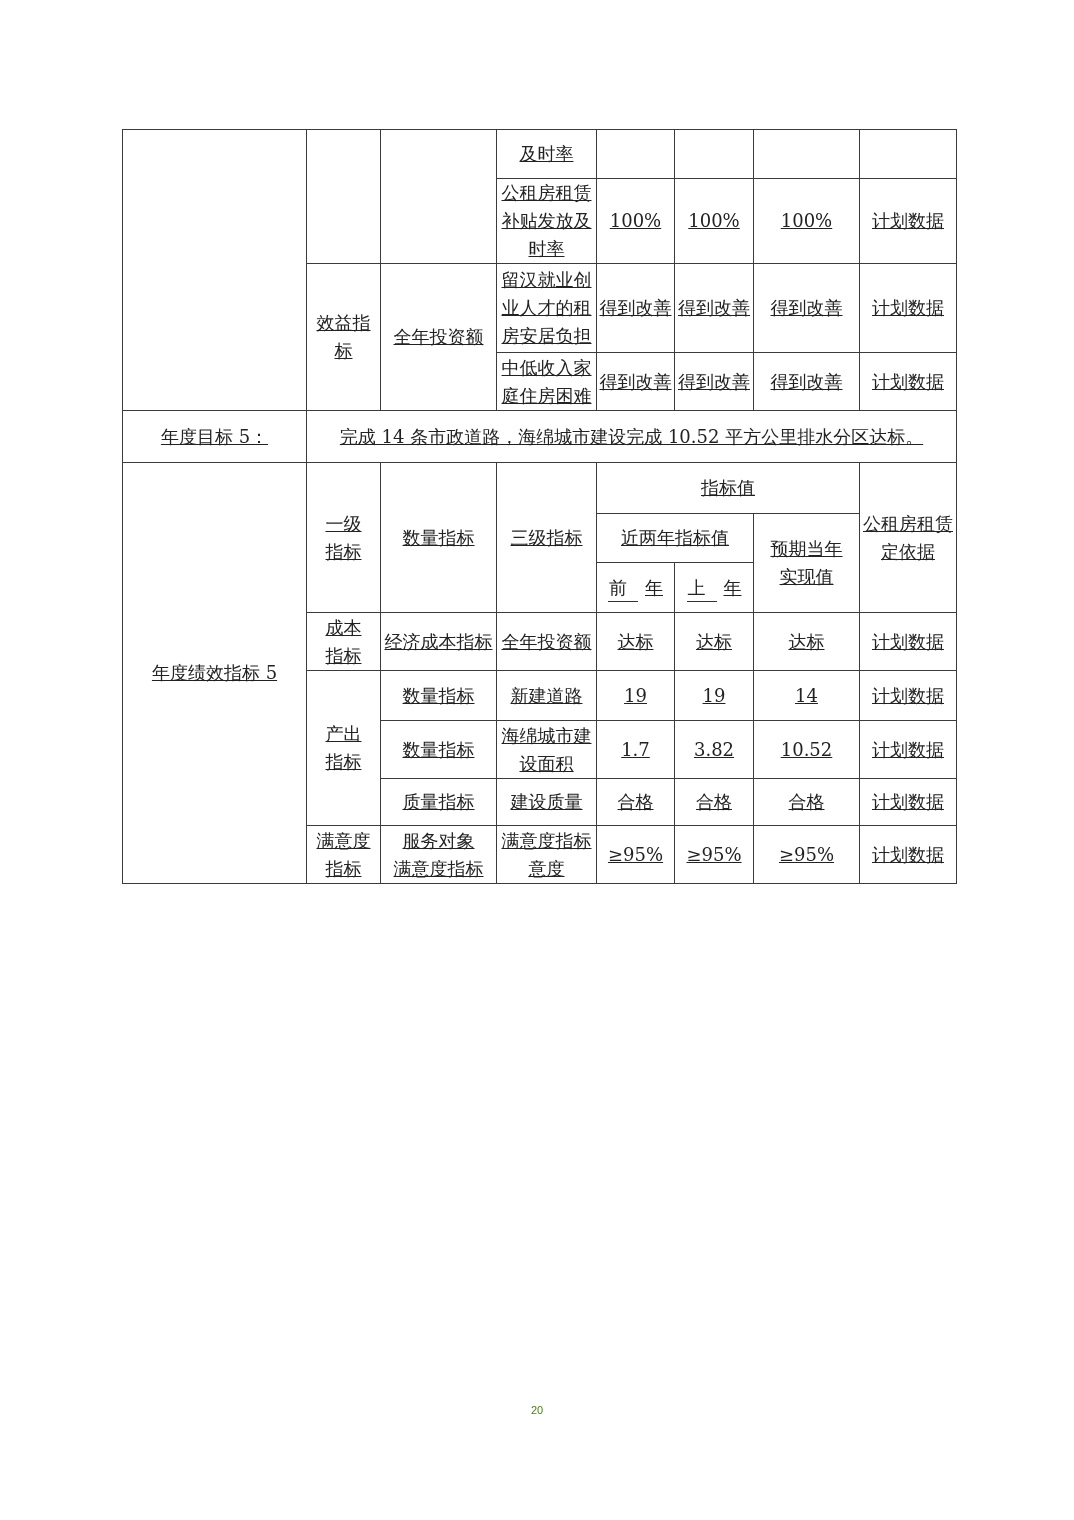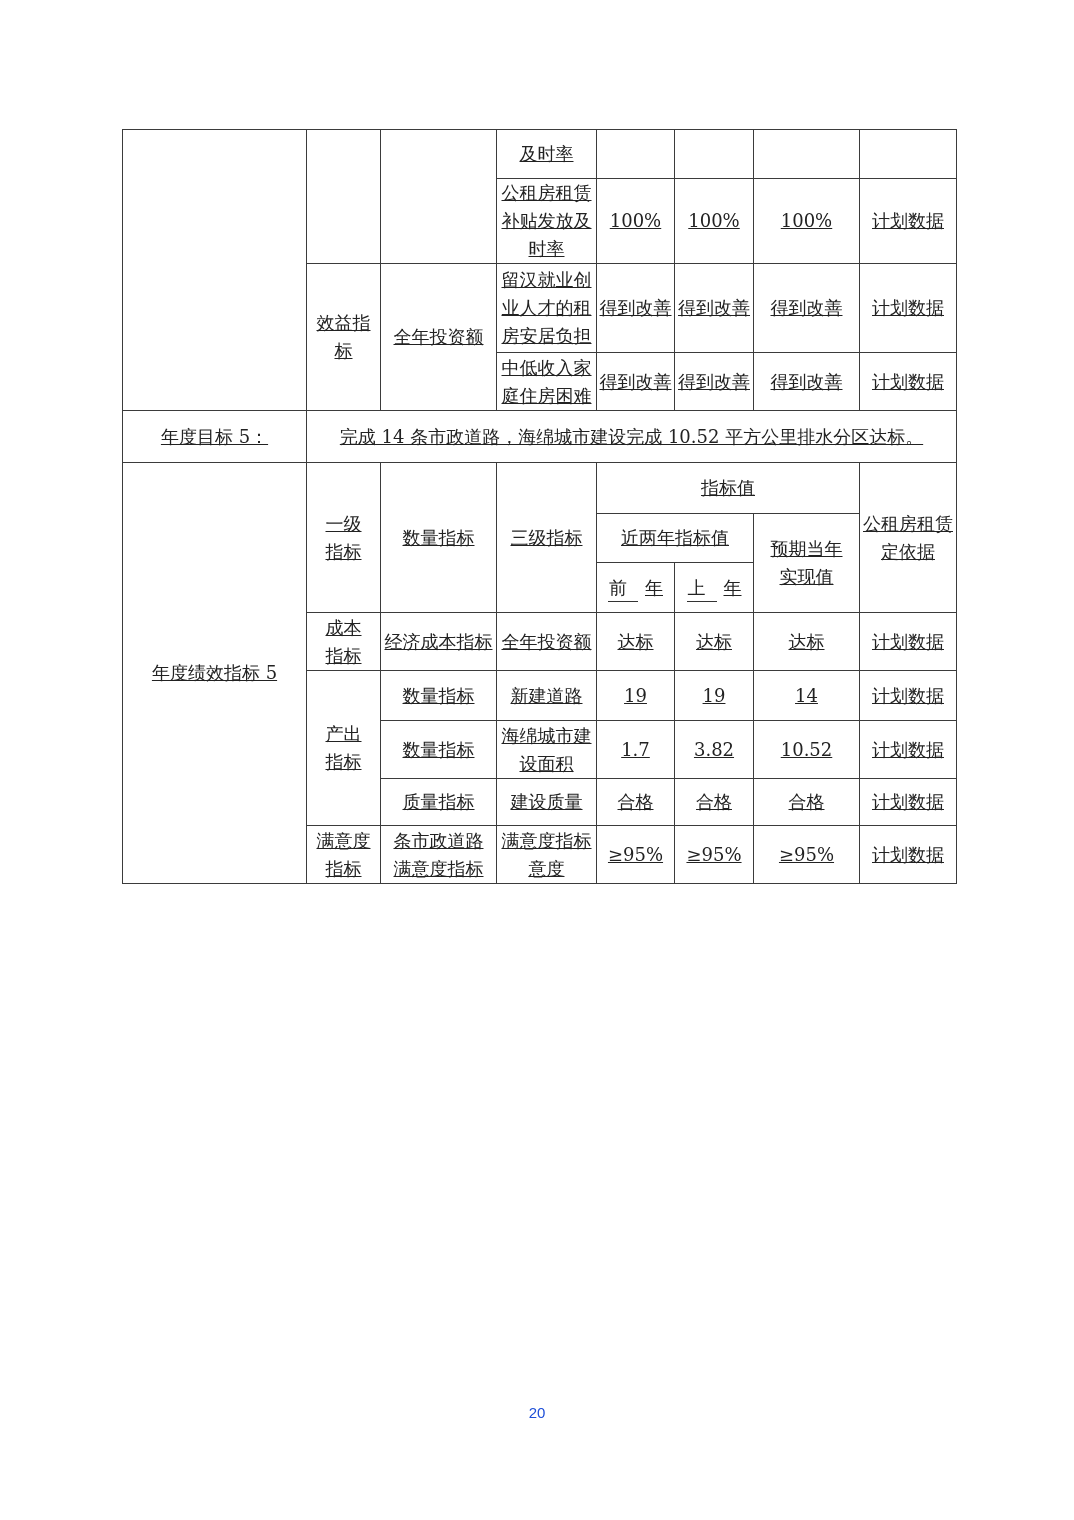--- a/index.html
+++ b/index.html
@@ -40,22 +40,22 @@
     display: inline-block;
     line-height: 24px;
   }
   .page-number {
     position: absolute;
     top: 1404px;
     left: 0;
     width: 100%;
     text-align: center;
     font-family: "Liberation Sans", "DejaVu Sans", sans-serif;
-    font-size: 15px;
-    color: #1d4ed8;
+    font-size: 11px;
+    color: #4d7c0f;
   }
 </style>
 </head>
 <body>
 
 <table class="perf">
   <colgroup>
     <col style="width:184px">
     <col style="width:74px">
     <col style="width:116px">
@@ -165,21 +165,21 @@
     <td>质量指标</td>
     <td>建设质量</td>
     <td>合格</td>
     <td>合格</td>
     <td>合格</td>
     <td>计划数据</td>
   </tr>
   <tr style="height:58px">
     <td>满意度
 指标</td>
-    <td>条市政道路
+    <td>服务对象
 满意度指标</td>
     <td>满意度指标
 意度</td>
     <td>≥95%</td>
     <td>≥95%</td>
     <td>≥95%</td>
     <td>计划数据</td>
   </tr>
 </tbody>
   </table>

